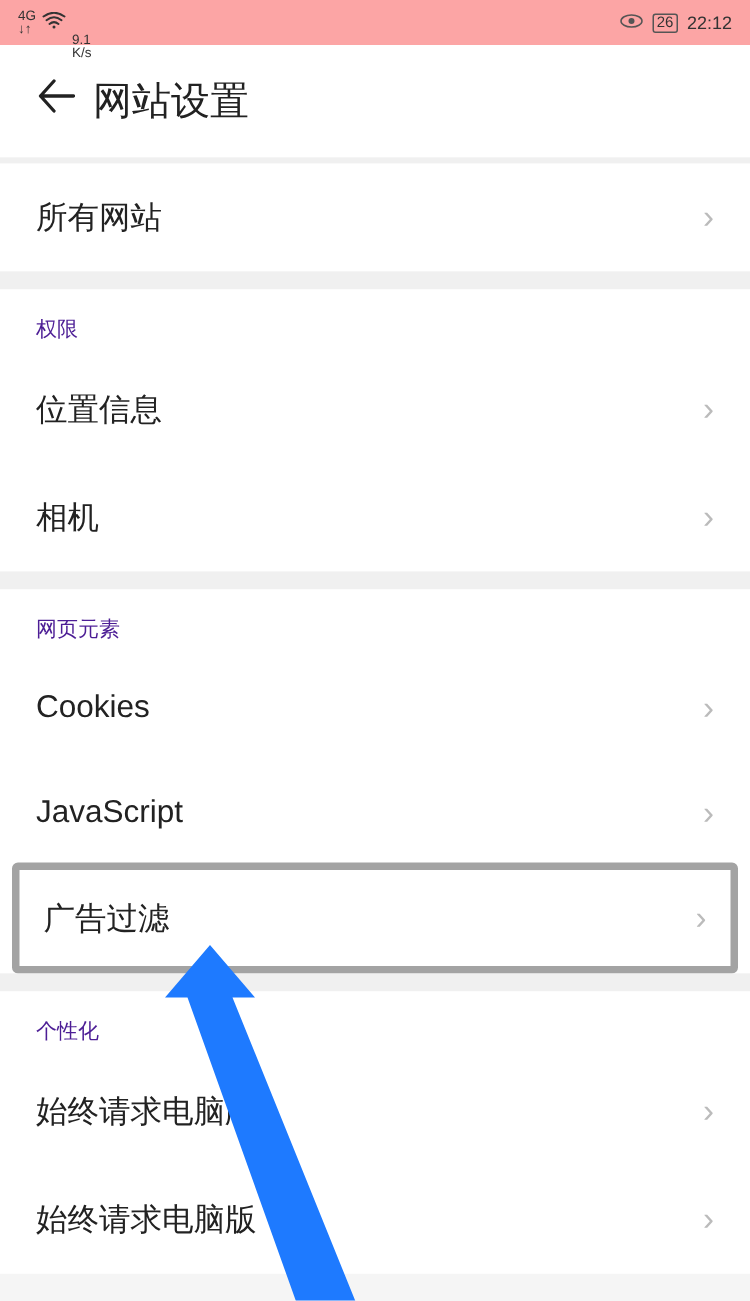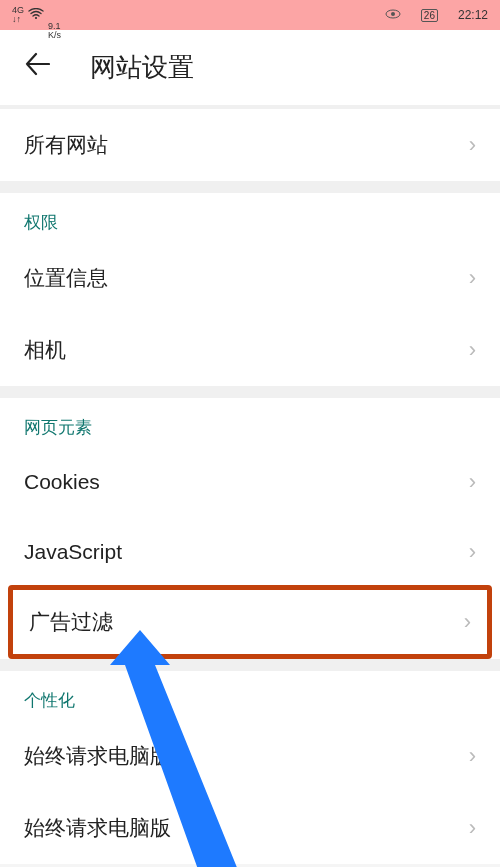--- a/index.html
+++ b/index.html
@@ -15,58 +15,58 @@
       height: 30px;
       background: #fca5a5;
       display: flex;
       align-items: center;
       padding: 0 12px;
       font-size: 12px;
       color: #333;
       justify-content: space-between;
     }
     .status-left { display: flex; align-items: center; gap: 4px; }
-    .status-right { display: flex; align-items: center; gap: 20px; }
+    .status-right { display: flex; align-items: center; gap: 6px; }
     .signal-text { font-size: 9px; line-height: 1; }
     .speed { font-size: 9px; line-height: 1; margin-top: 32px; }
     .battery-box {
       border: 1px solid #555;
       padding: 0 2px;
       font-size: 10px;
       border-radius: 2px;
     }
     .header {
       background: #fff;
       padding: 20px 24px;
       display: flex;
       align-items: center;
-      gap: 40px;
+      gap: 12px;
     }
     .back-arrow { font-size: 28px; color: #222; }
     .header-title { font-size: 26px; color: #222; font-weight: 400; }
     .section-gap { height: 12px; background: #f0f0f0; }
     .list-item {
       background: #fff;
       padding: 22px 24px;
       display: flex;
       align-items: center;
       justify-content: space-between;
       font-size: 21px;
       color: #222;
     }
     .chevron { color: #bbb; font-size: 22px; }
     .section-header {
       background: #fff;
       padding: 18px 24px 8px;
-      font-size: 17px;
-      color: #0f766e;
+      font-size: 14px;
+      color: #4c1d95;
     }
     .white-block { background: #fff; }
     .highlighted {
-      border: 5px solid #c2410c;
+      border: 5px solid #a3a3a3;
       border-radius: 4px;
       margin: -2px 8px 0;
       padding: 18px 16px;
     }
     .arrow-svg {
       position: absolute;
       pointer-events: none;
       z-index: 10;
     }
   </style>

